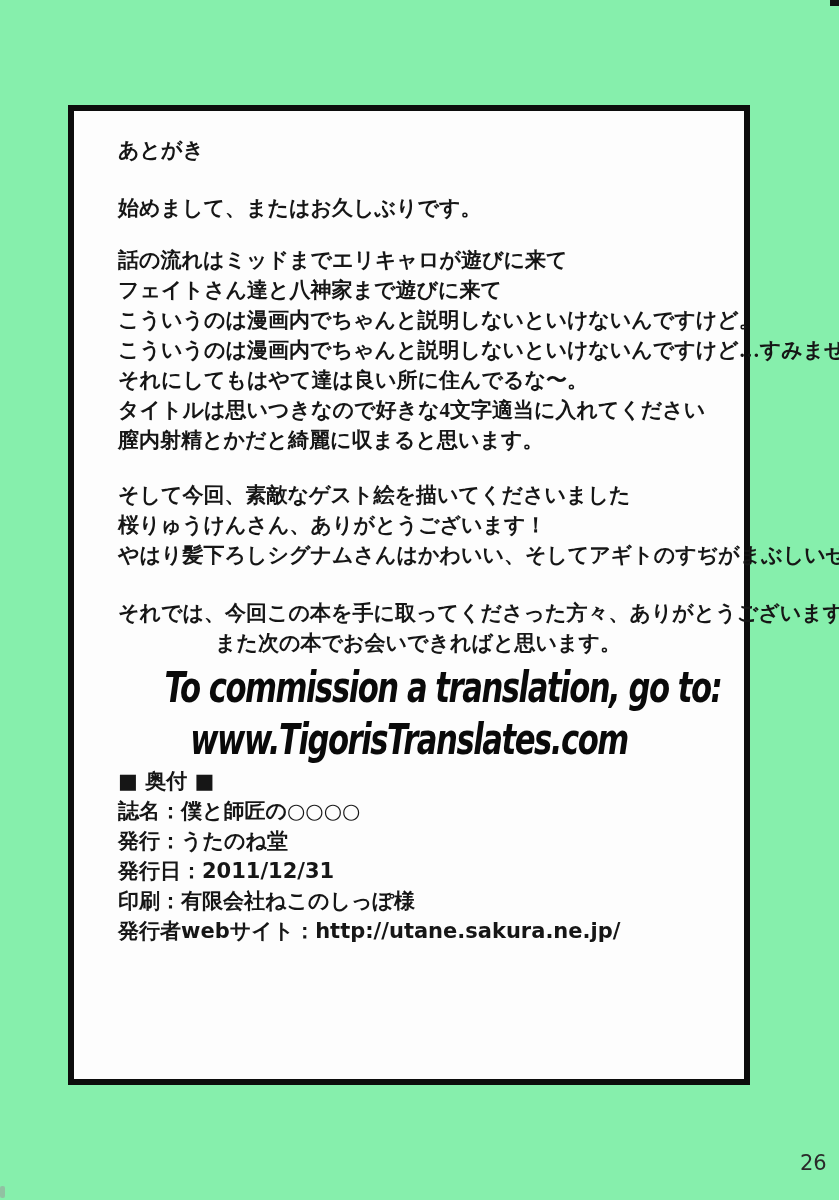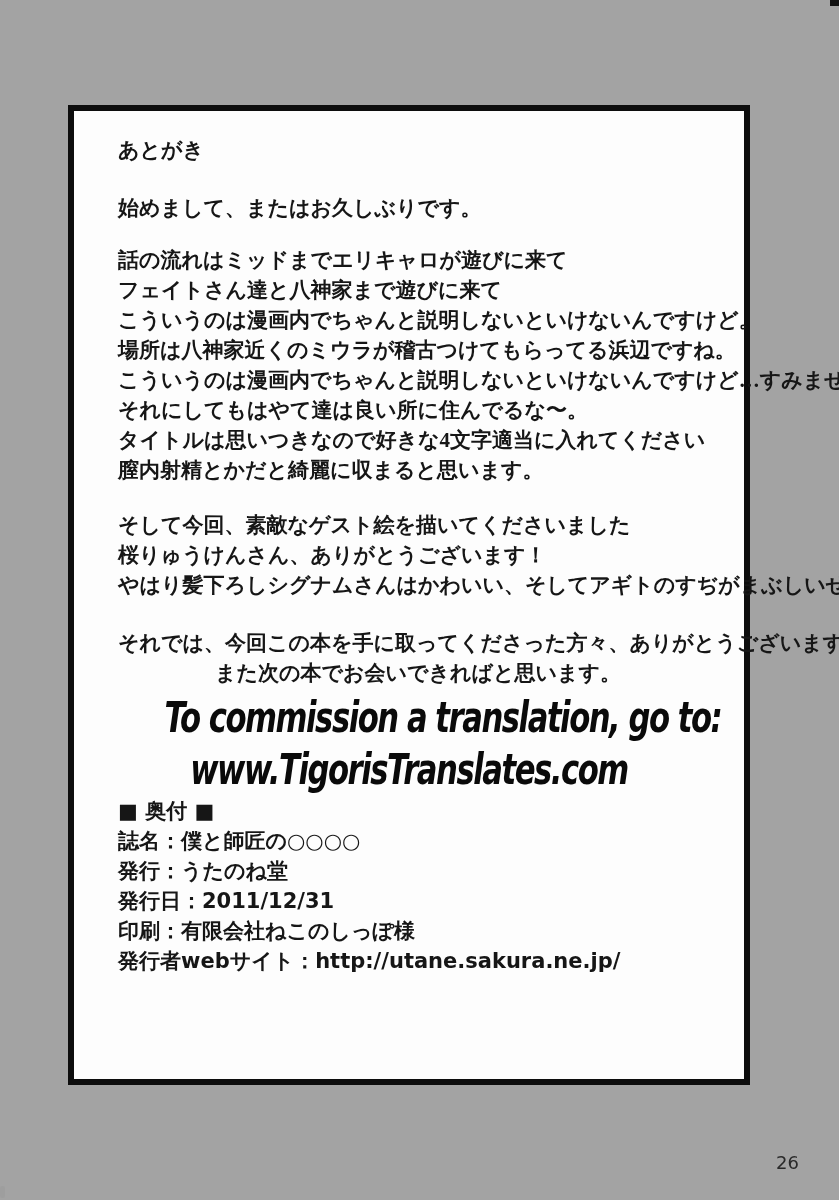--- a/index.html
+++ b/index.html
@@ -1,19 +1,19 @@
 <!DOCTYPE html>
 <html><head>
 <meta charset="utf-8">
 <style>
   html,body { margin:0; padding:0; background:#ffffff; }
   .scan-page {
     position:relative;
     width:839px; height:1200px;
-    background:#a3a3a3;
+    background:#86efac;
     overflow:hidden;
     font-family:"DejaVu Sans", sans-serif;
     color:#141414;
   }
   .page-frame {
     position:absolute;
     left:68px; top:105px;
     width:682px; height:980px;
     border:6px solid #0d0d0d;
     box-sizing:border-box;
@@ -48,22 +48,22 @@
     color:#0a0a0a;
     letter-spacing:-2px;
     white-space:nowrap;
     transform:scaleX(0.73);
     transform-origin:50% 0;
   }
   .colophon { }
   .colophon-header { }
   .page-number {
     position:absolute;
-    left:776px; top:1150px;
-    font-size:18px;
+    left:800px; top:1150px;
+    font-size:21px;
     line-height:26px;
     font-weight:normal;
     color:#2a2a2a;
   }
   .artifact-top-right {
     position:absolute; right:0; top:0;
     width:9px; height:6px;
     background:#111;
   }
   .artifact-bottom-left {
@@ -87,21 +87,20 @@
       <div class="jp afterword-title">あとがき</div>
 
       <div class="para-1">
         <div class="jp">始めまして、またはお久しぶりです。</div>
       </div>
 
       <div class="para-2">
         <div class="jp">話の流れはミッドまでエリキャロが遊びに来て</div>
         <div class="jp">フェイトさん達と八神家まで遊びに来て</div>
         <div class="jp">こういうのは漫画内でちゃんと説明しないといけないんですけど。</div>
-        <div class="jp">場所は八神家近くのミウラが稽古つけてもらってる浜辺ですね。</div>
         <div class="jp">こういうのは漫画内でちゃんと説明しないといけないんですけど…すみません。</div>
         <div class="jp">それにしてもはやて達は良い所に住んでるな〜。</div>
         <div class="jp">タイトルは思いつきなので好きな4文字適当に入れてください</div>
         <div class="jp">膣内射精とかだと綺麗に収まると思います。</div>
       </div>
 
       <div class="para-3">
         <div class="jp">そして今回、素敵なゲスト絵を描いてくださいました</div>
         <div class="jp">桜りゅうけんさん、ありがとうございます！</div>
         <div class="jp">やはり髪下ろしシグナムさんはかわいい、そしてアギトのすぢがまぶしいぜ…。</div>

